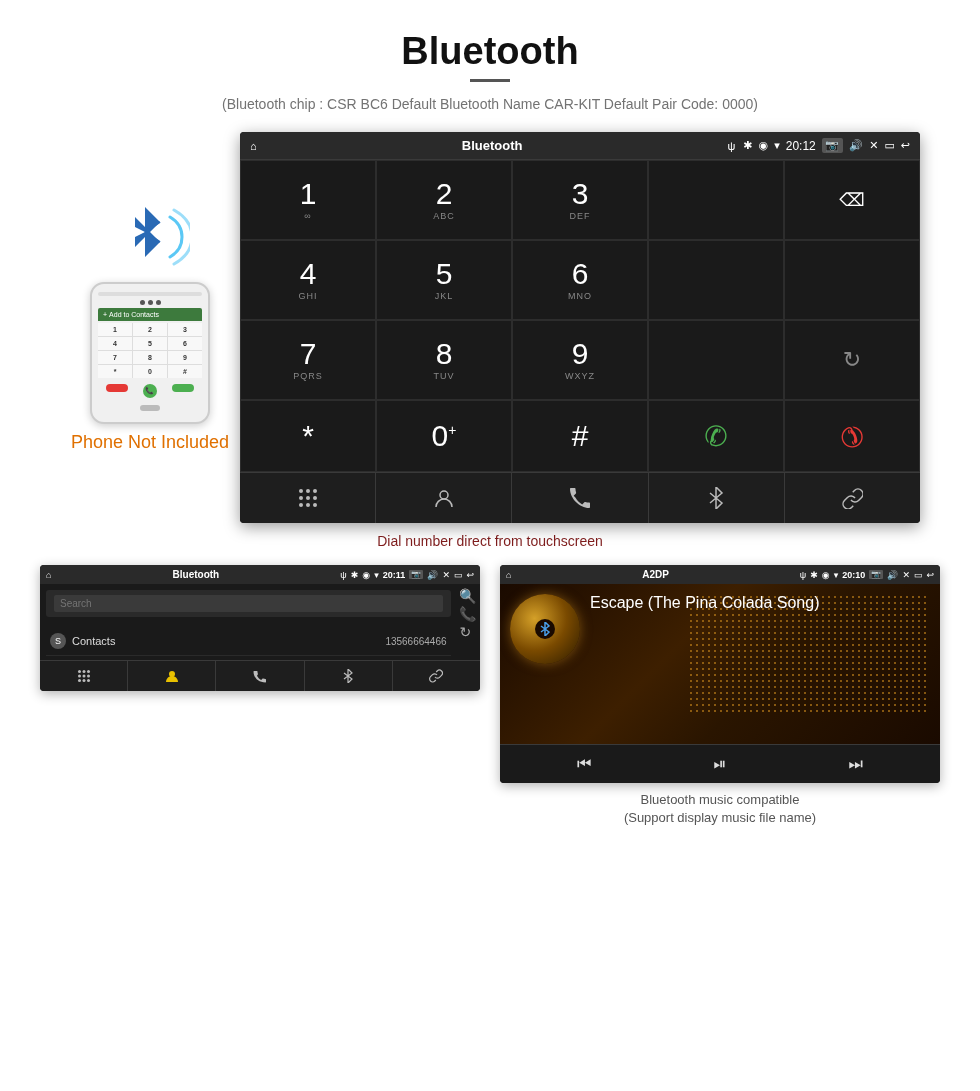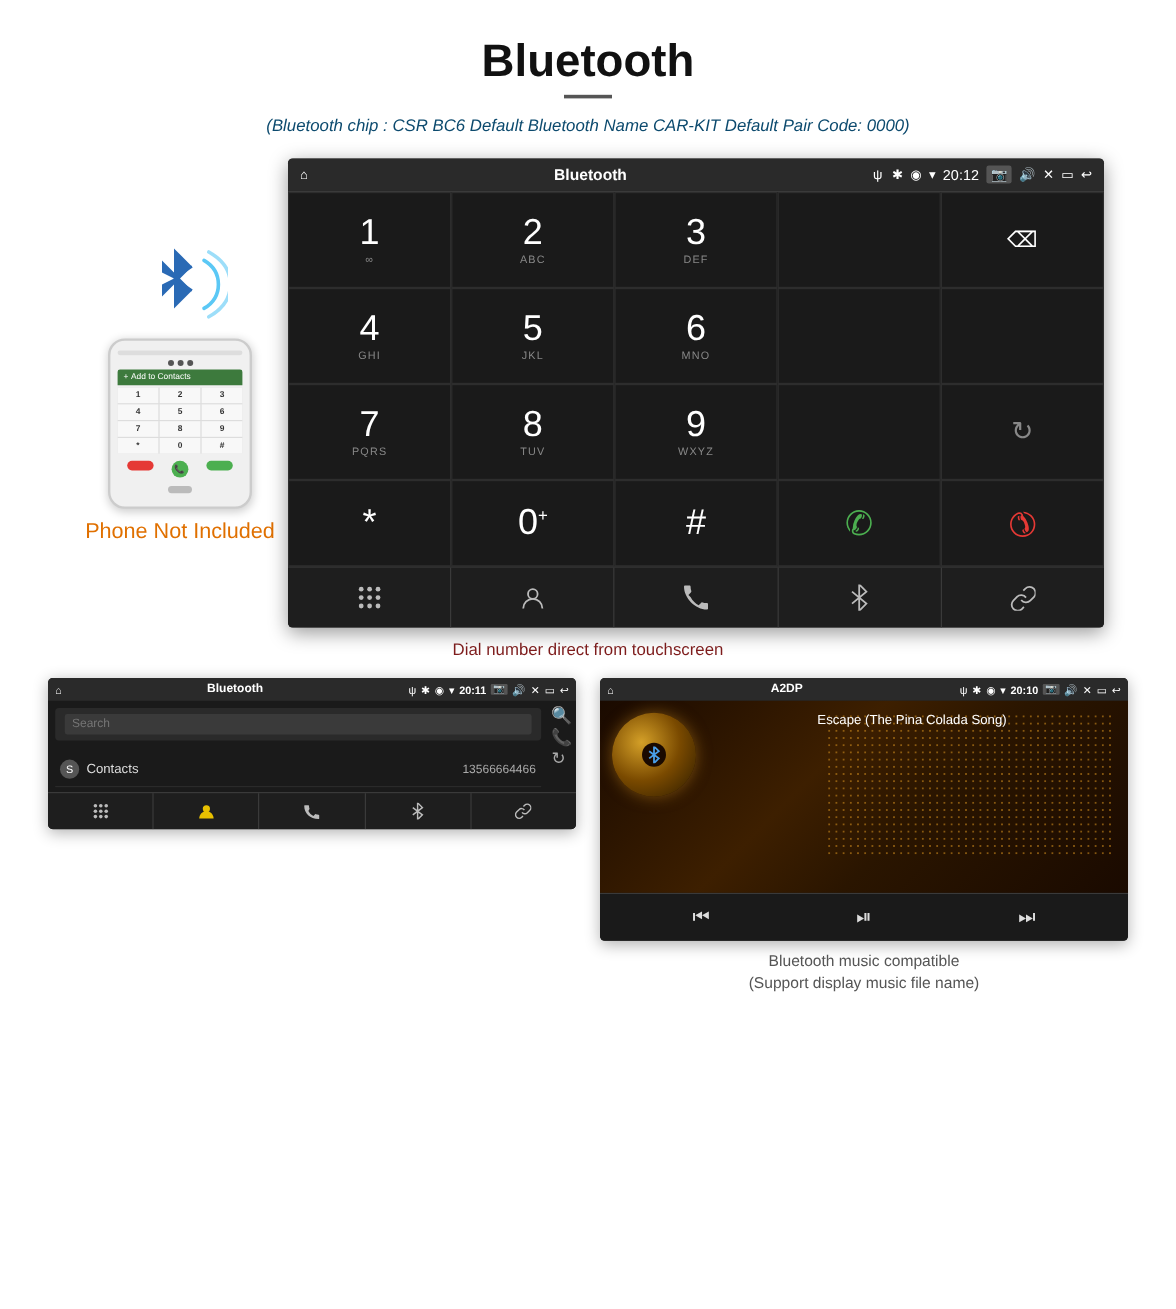--- a/index.html
+++ b/index.html
@@ -21,23 +21,22 @@
       font-weight: bold;
       color: #111;
     }
     .page-description {
       font-size: 15px;
       color: #444;
       line-height: 1.6;
     }
     .page-specs {
       font-size: 14px;
-      color: #0c4a6e;
+      color: #737373;
       margin-top: 8px;
-      font-style: italic;
     }
 
     
     .main-content {
       display: flex;
       justify-content: center;
       align-items: flex-start;
       gap: 0;
       padding: 10px 40px 0;
       position: relative;
@@ -346,21 +345,21 @@
       height: 20px;
       background: #1a0a00;
       border-radius: 50%;
       display: flex;
       align-items: center;
       justify-content: center;
       color: #4a9fe8;
       font-size: 14px;
     }
     .music-info { flex: 1; position: relative; z-index: 1; }
-    .music-title { color: #fff; font-size: 11px; margin-bottom: 4px; text-align: center; }
+    .music-title { color: #fff; font-size: 16px; margin-bottom: 4px; }
     .music-controls {
       display: flex;
       justify-content: space-around;
       align-items: center;
       padding: 10px 16px;
       background: #1a1a1a;
       border-top: 1px solid #3a3a3a;
     }
     .music-ctrl-btn {
       color: #ddd;

